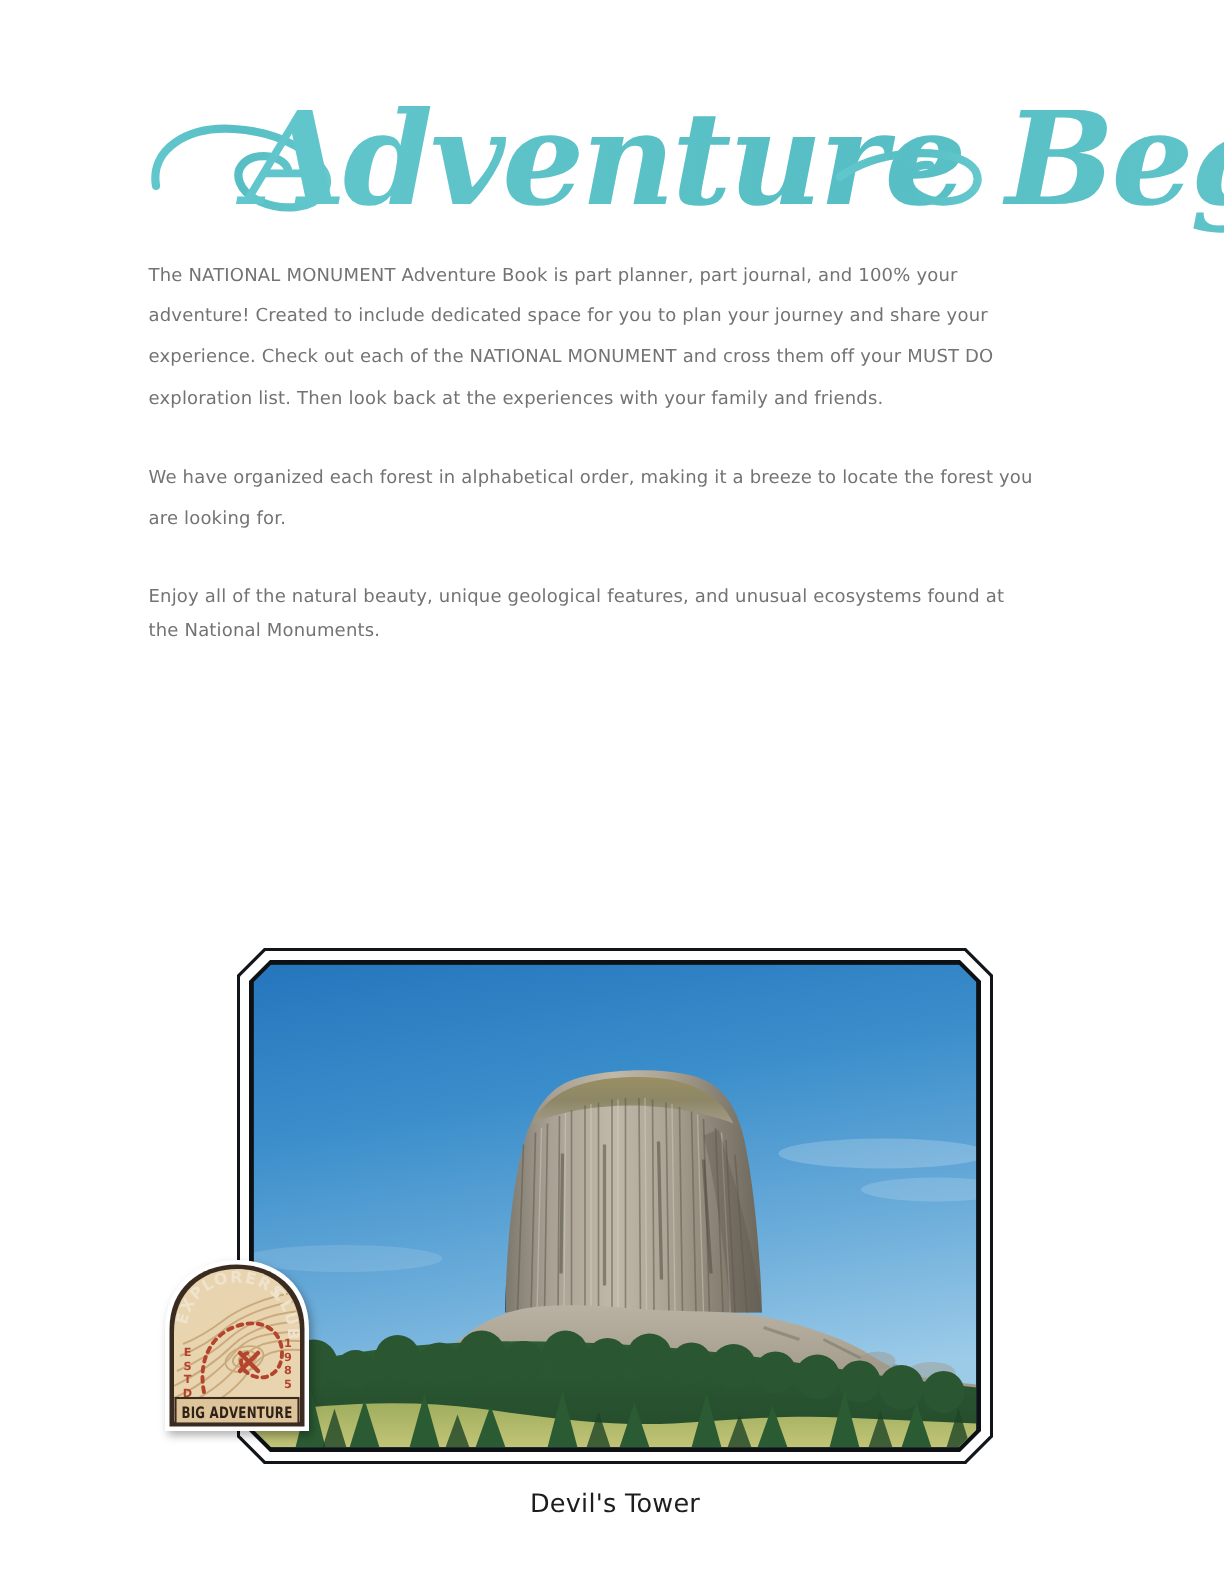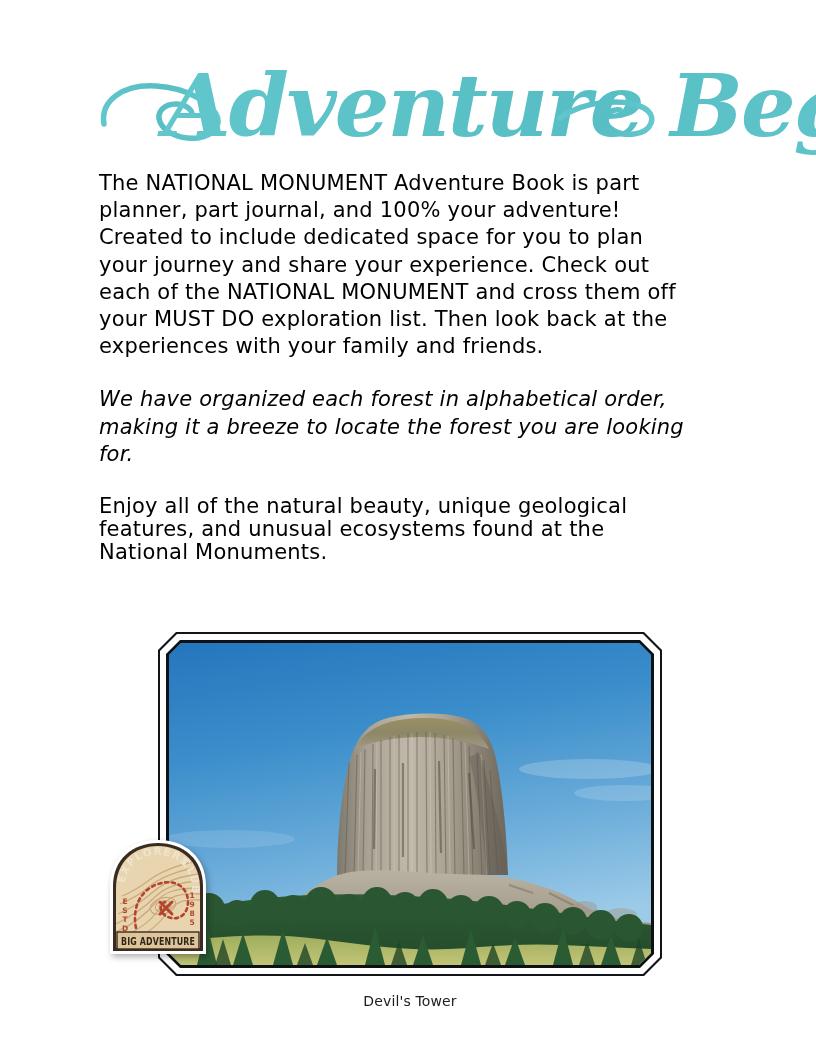--- a/index.html
+++ b/index.html
@@ -42,30 +42,30 @@
   
   .body-copy {
     position: absolute;
     left: 99px;
     top: 170px;
     width: 590px;
     color: #1c1c1c;
   }
   .para {
     font-family: "DejaVu Sans", sans-serif;
-    font-size: 21px;
+    font-size: 12px;
     line-height: 27.2px;
     letter-spacing: 0.01em;
     margin: 0 0 26px 0;
-    color: #000000;
+    color: #737373;
     white-space: pre-wrap;
   }
   .para:last-child { margin-bottom: 0; }
   .para.p2 { line-height: 27.4px; }
-  .para.p3 { line-height: 27.4px; font-style: italic; }
+  .para.p3 { line-height: 27.4px; }
   .para.p4 { line-height: 23px; }
 
   
   .photo-block {
     position: absolute;
     left: 158px;
     top: 632px;
     width: 504px;
     height: 344px;
   }
@@ -113,21 +113,21 @@
   .badge-svg { display: block; width: 116px; height: 126px; }
 
   
   .caption {
     position: absolute;
     left: 158px;
     top: 993px;
     width: 504px;
     text-align: center;
     font-family: "DejaVu Sans", sans-serif;
-    font-size: 14px;
+    font-size: 17px;
     color: #1d1d1d;
     letter-spacing: 0.01em;
   }
 </style>
 </head>
 <body>
 
 <div class="page">
 
   <div class="title-wrap">

